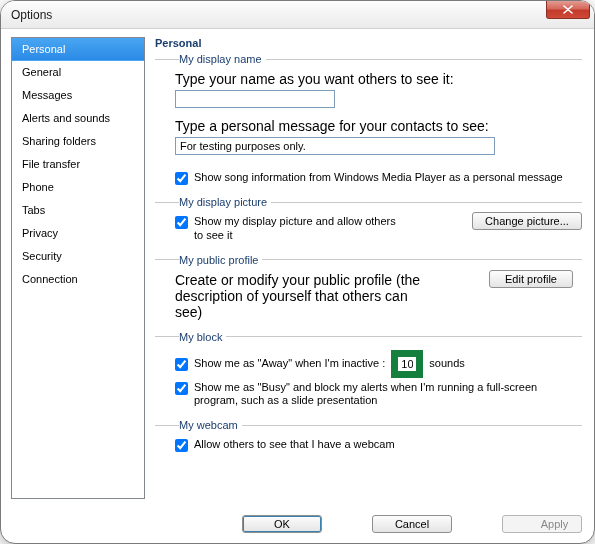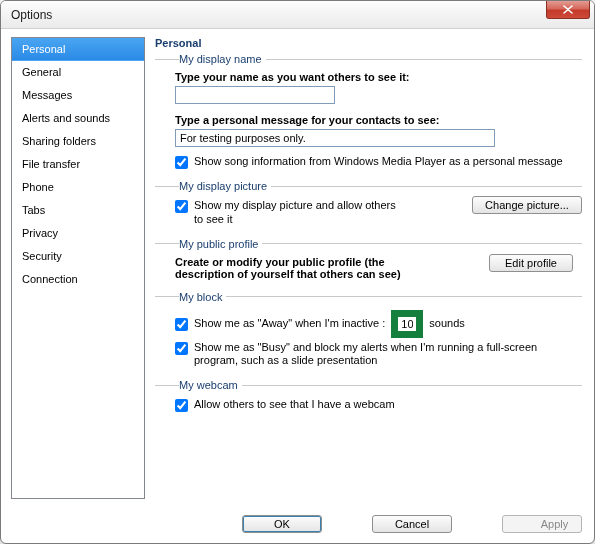--- a/index.html
+++ b/index.html
@@ -9,21 +9,21 @@
     font-size: 11px;
     background: #fff;
     color: #000;
     width: 595px;
     height: 544px;
   }
   .window {
     width: 595px; height: 544px;
     background: #fff;
     border: 1px solid #7a7a7a;
-    border-radius: 6px;
+    border-radius: 15px;
     box-shadow: 0 4px 16px rgba(0,0,0,0.3);
     position: relative;
     overflow: hidden;
     display: flex;
     flex-direction: column;
   }
   .titlebar {
     height: 28px;
     background: linear-gradient(to bottom, #fdfdfd, #eaeaea);
     border-bottom: 1px solid #d0d0d0;
@@ -93,23 +93,22 @@
     position: relative;
   }
   fieldset.group > legend {
     padding: 0 4px 0 0;
     margin-left: 4px;
     font-size: 11px;
     color: #1a3e6e;
     background: #fff;
   }
   .field-label {
-    font-size: 11px;
+    font-size: 14px;
     margin: 2px 0 3px 0;
-    font-weight: bold;
   }
   input.textbox {
     border: 1px solid #7f9db9;
     padding: 2px 4px;
     font-size: 11px;
     font-family: inherit;
     background: #fff;
   }
   .row {
     display: flex;
@@ -200,21 +199,21 @@
     <div class="main">
       <div class="section-title">Personal</div>
 
       <fieldset class="group">
         <legend>My display name</legend>
         <div class="field-label">Type your name as you want others to see it:</div>
         <input class="textbox" style="width: 160px;" type="text" value="">
         <div style="height:8px"></div>
         <div class="field-label">Type a personal message for your contacts to see:</div>
         <input class="textbox" style="width: 320px;" type="text" value="For testing purposes only.">
-        <div class="row" style="margin-top:8px">
+        <div class="row" style="margin-top:16px">
           <input type="checkbox" checked="" style="">
           <span class="chk-label">Show song information from Windows Media Player as a personal message</span>
         </div>
       </fieldset>
 
       <fieldset class="group">
         <legend>My display picture</legend>
         <div class="two-col">
           <div class="row left">
             <input type="checkbox" checked="" style="">

